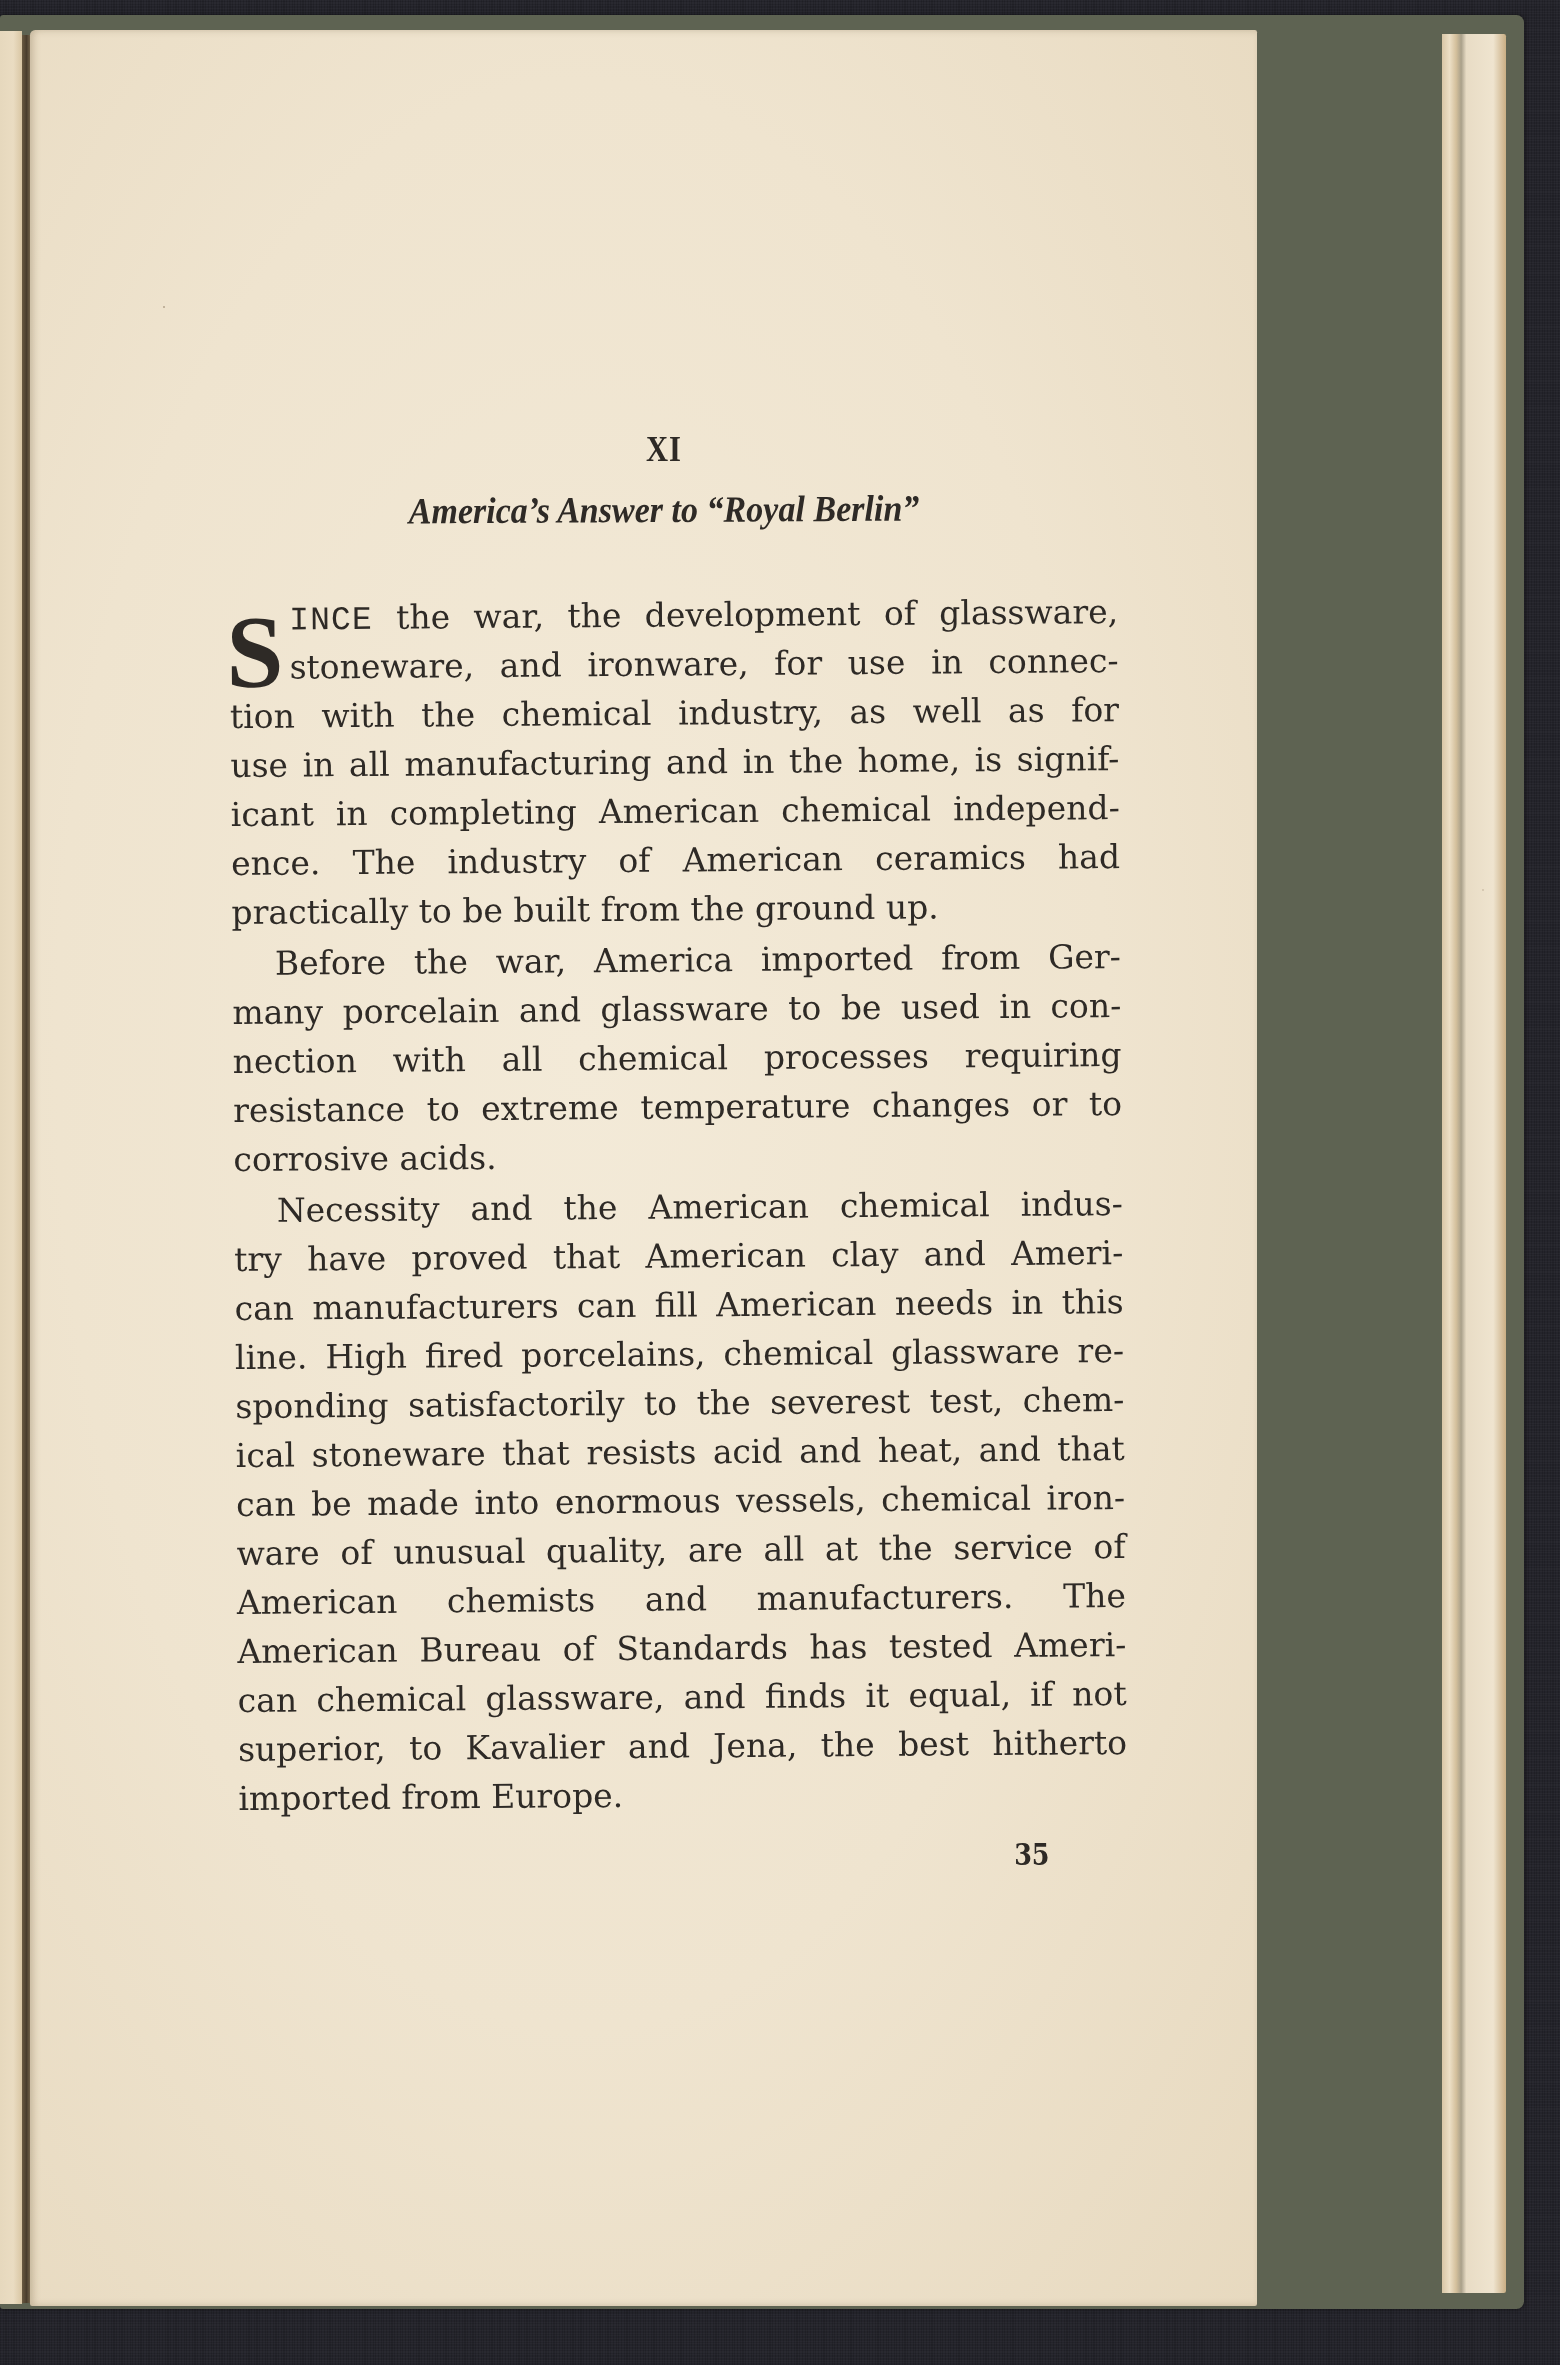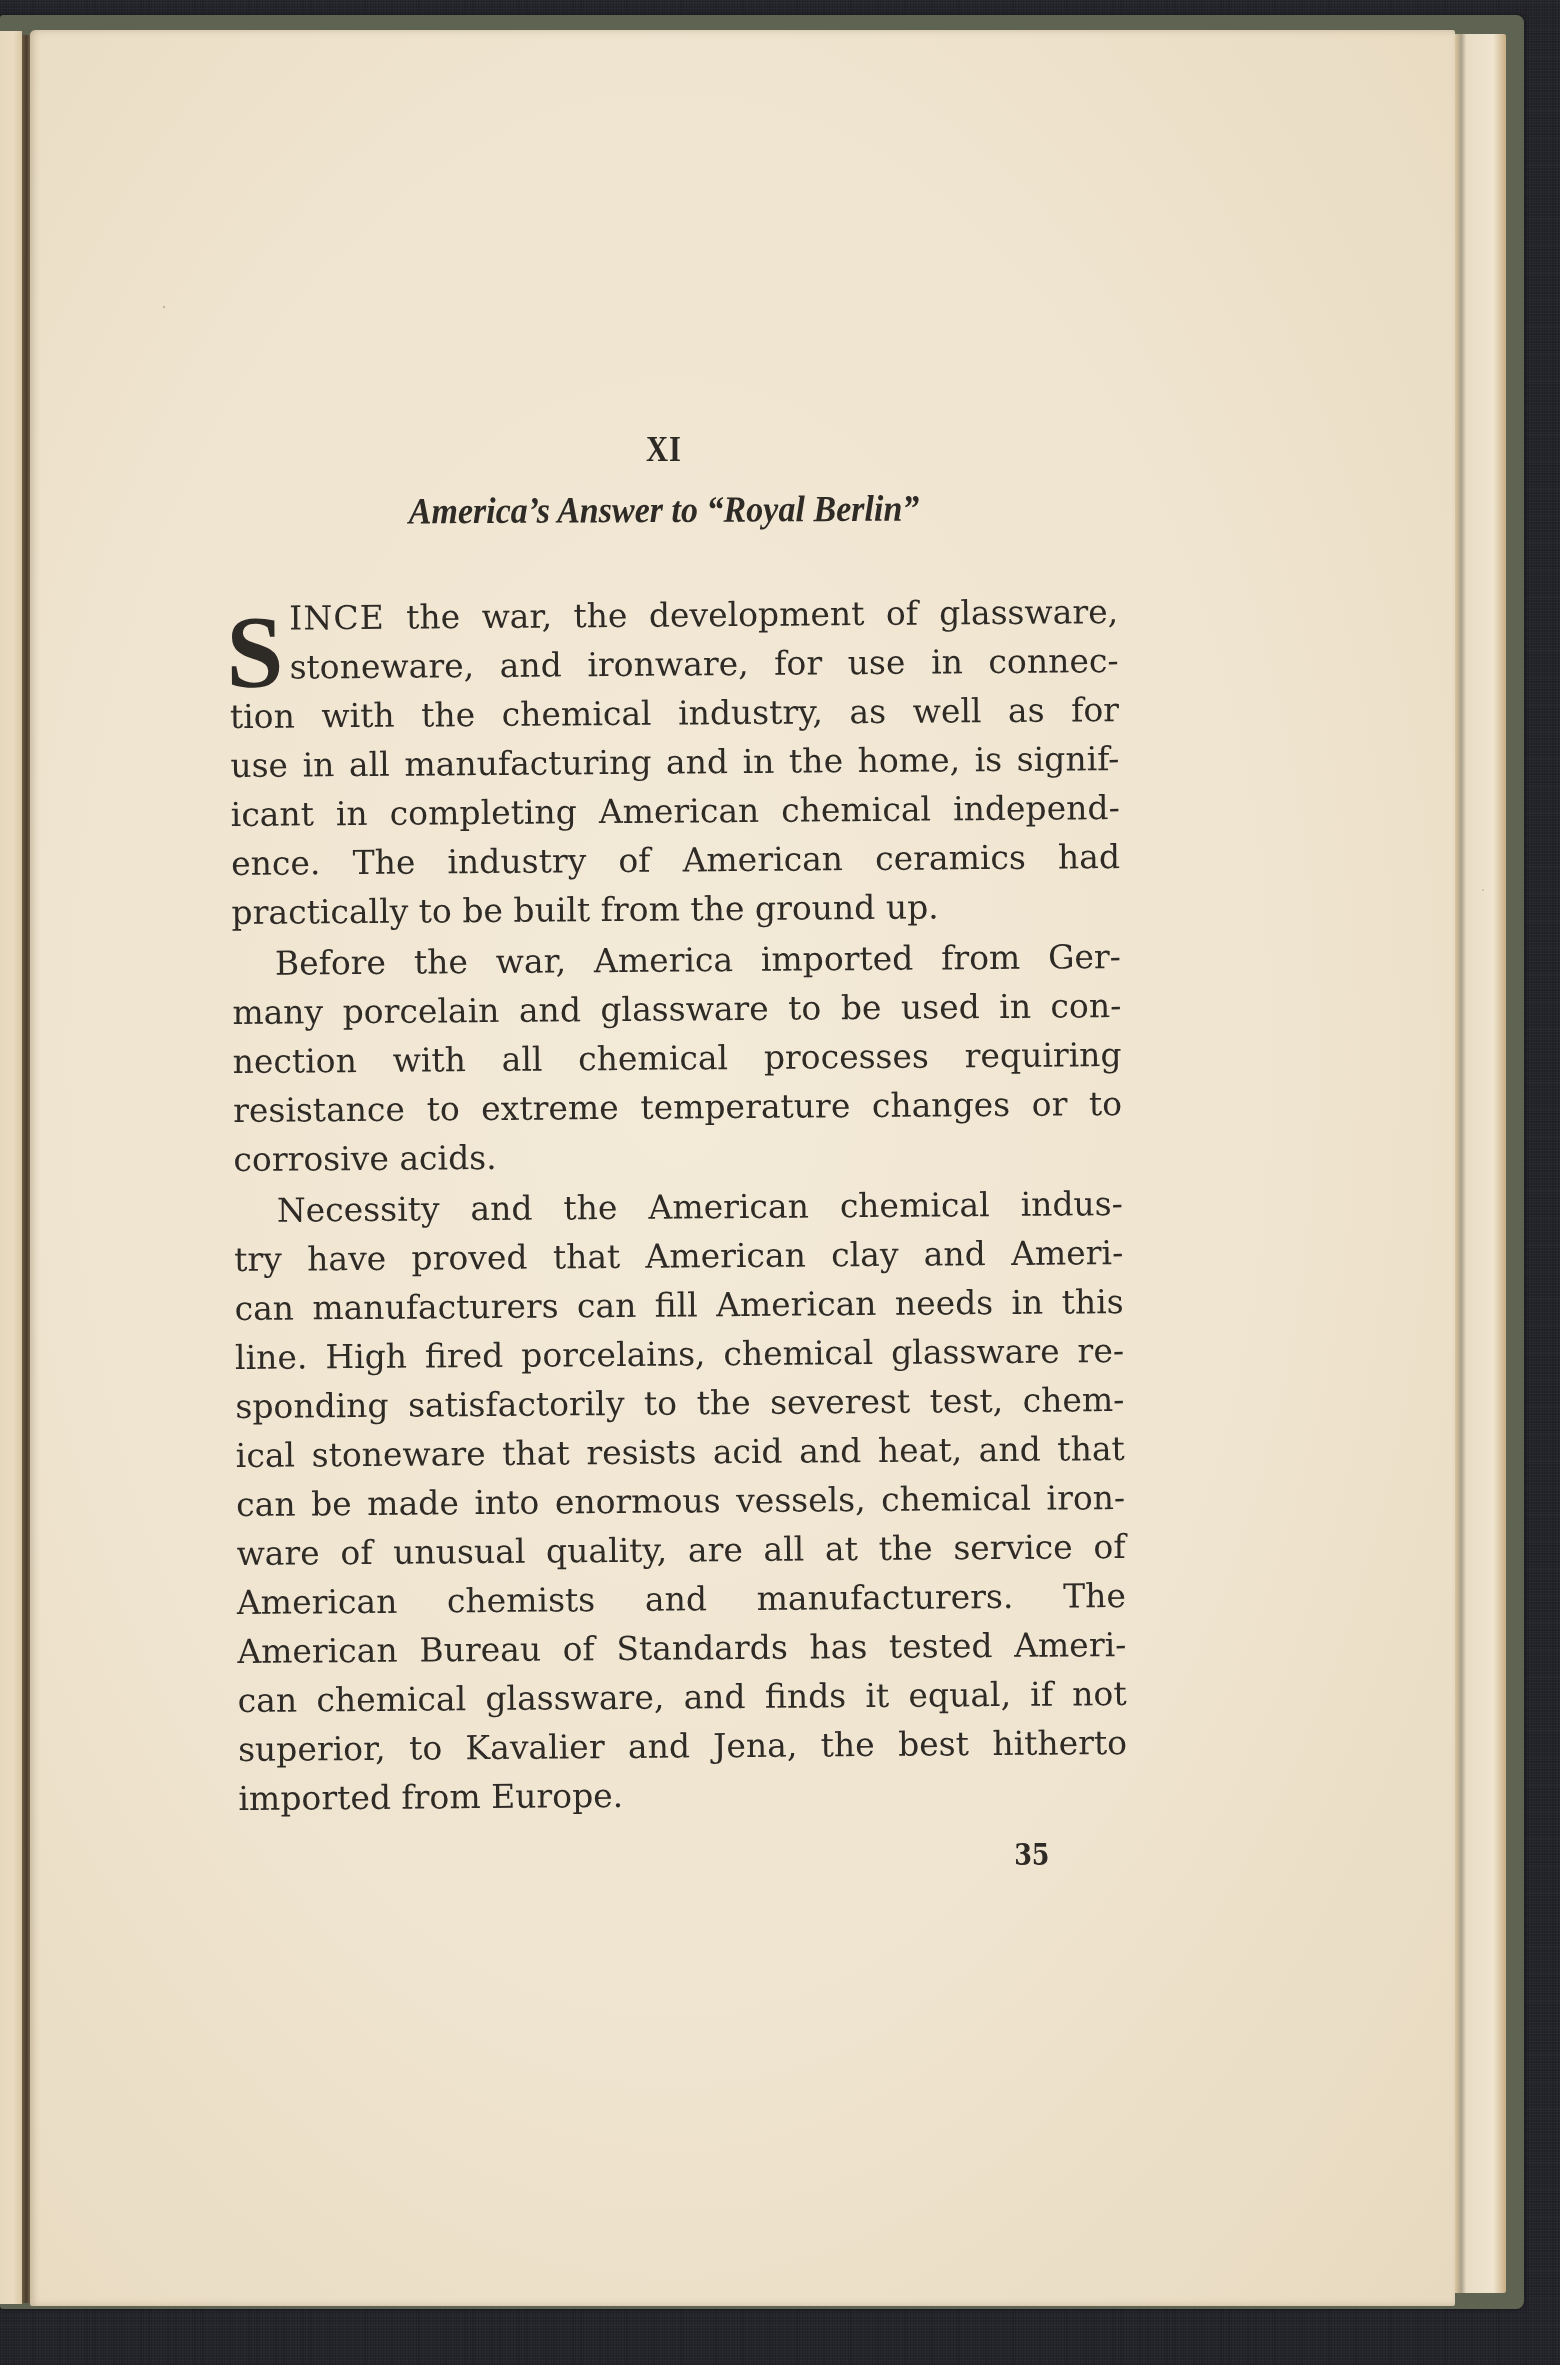--- a/index.html
+++ b/index.html
@@ -24,21 +24,21 @@
   .gutter {
     position: absolute; left: 22px; top: 35px; width: 8.7px; height: 2268px;
     background: linear-gradient(90deg, #6a5a42, #4a3d2d 50%, #7a6a50);
   }
   .page-stack {
     position: absolute; left: 1442px; top: 34px; width: 64px; height: 2259px;
     background: linear-gradient(90deg, #d8c6a6 0%, #ecdfc6 12%, #d4c09c 22%, #a9a08a 30%, #e8dcc5 38%, #efe4cf 80%, #c9ae84 100%);
     border-radius: 0 2.2px 2.2px 0;
   }
   .page {
-    position: absolute; left: 30px; top: 30px; width: 1425px; height: 2276px;
+    position: absolute; left: 30px; top: 30px; width: 1227px; height: 2276px;
     background: radial-gradient(ellipse at 45% 45%, #f3ead8 0%, #efe4cf 55%, #e7d9bf 100%);
     border-radius: 5.4px 2.2px 2.2px 2.2px;
     box-shadow: inset 3.3px 0 7.6px rgba(90,70,40,0.25);
   }
   .ink { color: #2e2a26; }
   .chapter-num {
     position: absolute; left: 0; width: 1268px; top: 398px;
     text-align: center; font-size: 36px; font-weight: bold;
     font-family: "Liberation Serif", serif; letter-spacing: 1.1px;
     transform: scaleX(0.85);
@@ -60,21 +60,21 @@
     white-space: nowrap; height: 49px;
   }
   .line.last { text-align-last: left; }
   .line.indent { padding-left: 43px; }
   .line.dropped { padding-left: 60px; }
   .drop-cap {
     position: absolute; left: -3.3px; top: 6.5px;
     font-size: 103px; line-height: 103px; font-family: "Liberation Serif", serif;
     font-weight: bold;
   }
-  .smallcaps { font-variant: small-caps; letter-spacing: 1.1px; }
+  .smallcaps { font-variant: small-caps; letter-spacing: 1.1px; font-family: Liberation Mono, monospace; }
   .page-number {
     position: absolute; left: 981px; top: 1807px;
     font-size: 30px; font-weight: bold; font-family: "DejaVu Serif", serif;
     transform: scaleX(0.85);
   }
   .speck { position: absolute; width: 2.2px; height: 2.2px; background: #8a7a60; border-radius: 50%; opacity: 0.6; }
 </style>
 </head>
 <body>
 

